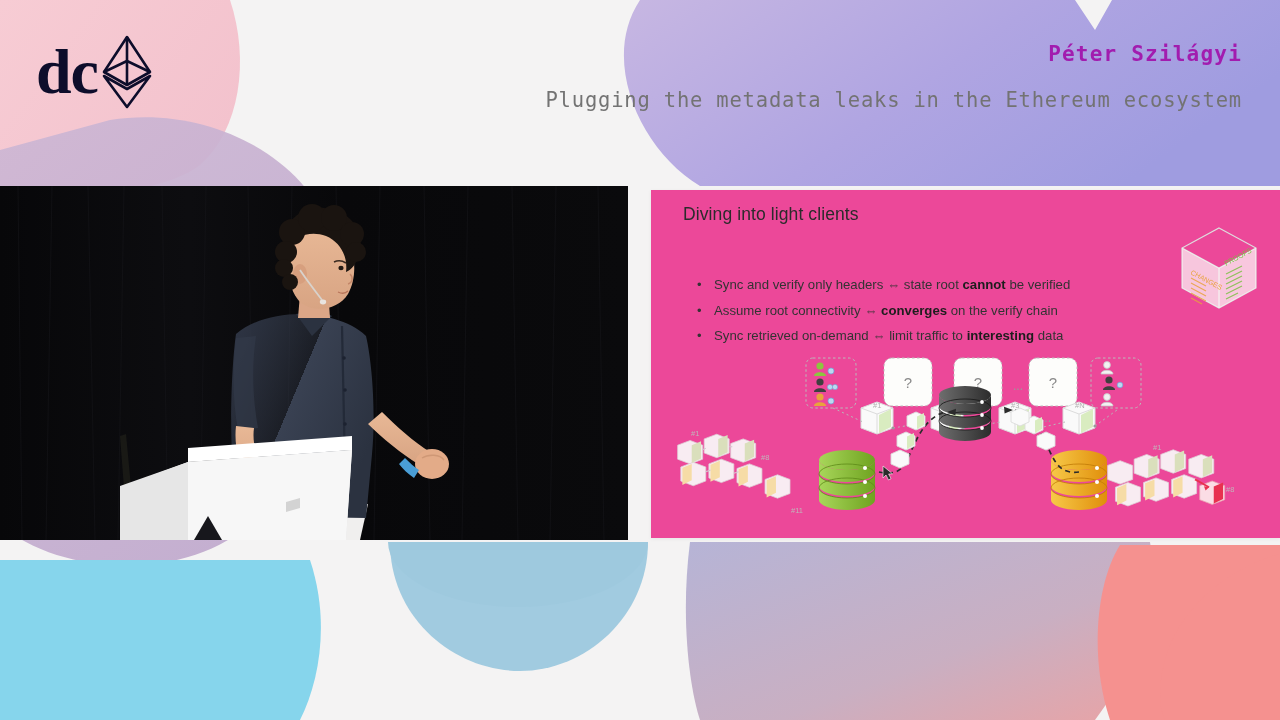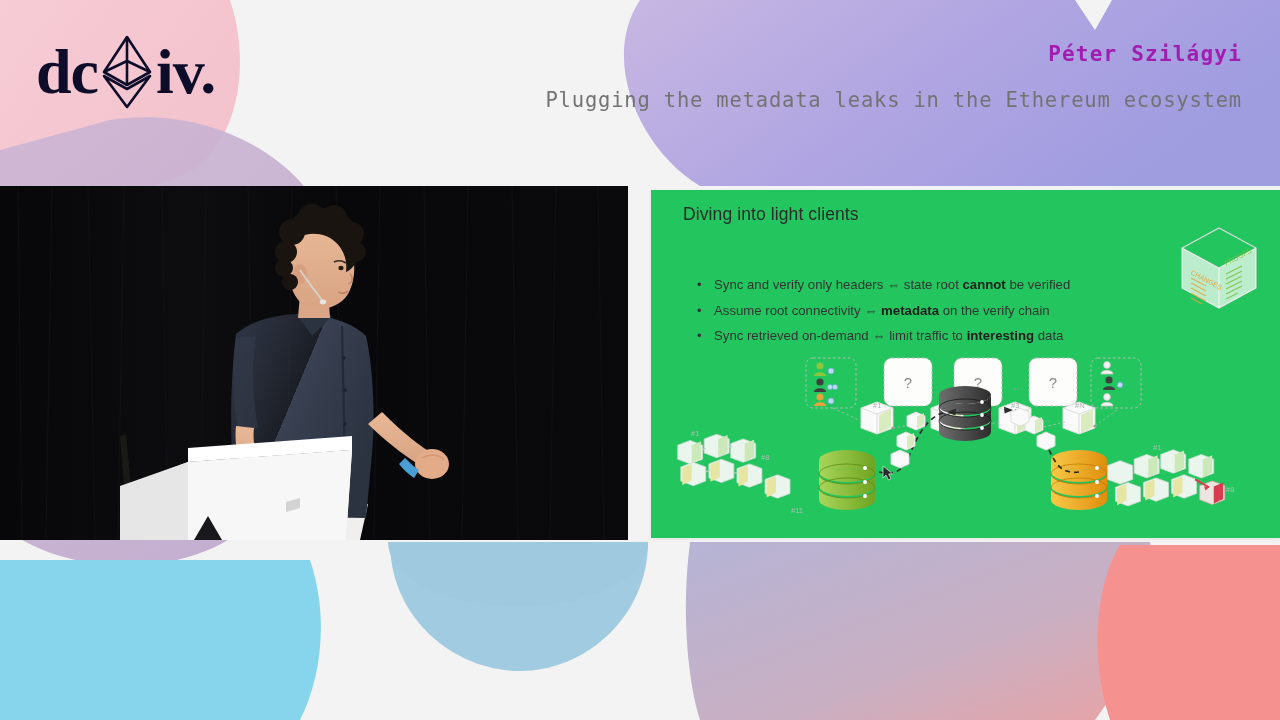--- a/index.html
+++ b/index.html
@@ -43,21 +43,21 @@
   
   .video {
     position:absolute; left:0; top:186px; width:628px; height:354px;
     background:#050507; overflow:hidden; z-index:6;
   }
   .video svg { display:block; width:628px; height:354px; }
 
   
   .slide {
     position:absolute; left:651px; top:190px; width:629px; height:348px;
-    background:#22c55e; overflow:hidden; z-index:6;
+    background:#ec4899; overflow:hidden; z-index:6;
     box-shadow:0 1px 4px rgba(0,0,0,.06);
   }
   .slide-title {
     position:absolute; left:32px; top:14px;
     font-size:17.5px; color:#2b2b2b; letter-spacing:.1px;
   }
   .bullets { position:absolute; left:46px; top:82px; width:560px; }
   .bullet {
     position:relative; padding-left:17px;
     font-size:13.2px; color:#333; line-height:25.5px; white-space:nowrap;
@@ -123,21 +123,20 @@
   <div class="logo">
     <span class="logo-text">dc</span>
     <svg class="logo-eth" viewBox="0 0 54 76">
       <g fill="none" stroke="#0d0d2b" stroke-width="2.6" stroke-linejoin="round">
         <path d="M27 3 L50 38 L27 51 L4 38 Z"></path>
         <path d="M27 3 L27 51"></path>
         <path d="M4 38 L27 27 L50 38"></path>
         <path d="M27 55 L50 42 L27 73 L4 42 Z"></path>
       </g>
     </svg>
-    <span class="logo-text">iv.</span>
   </div>
 
   <div class="speaker">Péter Szilágyi</div>
   <div class="talk-title">Plugging the metadata leaks in the Ethereum ecosystem</div>
 </div>
 
 <div class="video">
   <svg viewBox="0 0 628 354">
     <defs>
       <linearGradient id="curtain" x1="0" y1="0" x2="1" y2="0">
@@ -289,21 +288,21 @@
         <path d="M50 72 L66 64"></path>
         <path d="M50 77 L62 71"></path>
     </g>
   </svg>
 
   <div class="bullets">
     <div class="bullet">
       <span>Sync and verify only headers ⇔ state root </span><b>cannot</b><span> be verified</span>
     </div>
     <div class="bullet">
-      <span>Assume root connectivity ⇔ </span><b>metadata</b><span> on the verify chain</span>
+      <span>Assume root connectivity ⇔ </span><b>converges</b><span> on the verify chain</span>
     </div>
     <div class="bullet">
       <span>Sync retrieved on-demand ⇔ limit traffic to </span><b>interesting</b><span> data</span>
     </div>
   </div>
 
   <div class="slide-figure">
   <svg width="629" height="188" viewBox="0 0 629 188">
     <defs>
       <linearGradient id="dbGreen" x1="0" y1="0" x2="1" y2="0">

